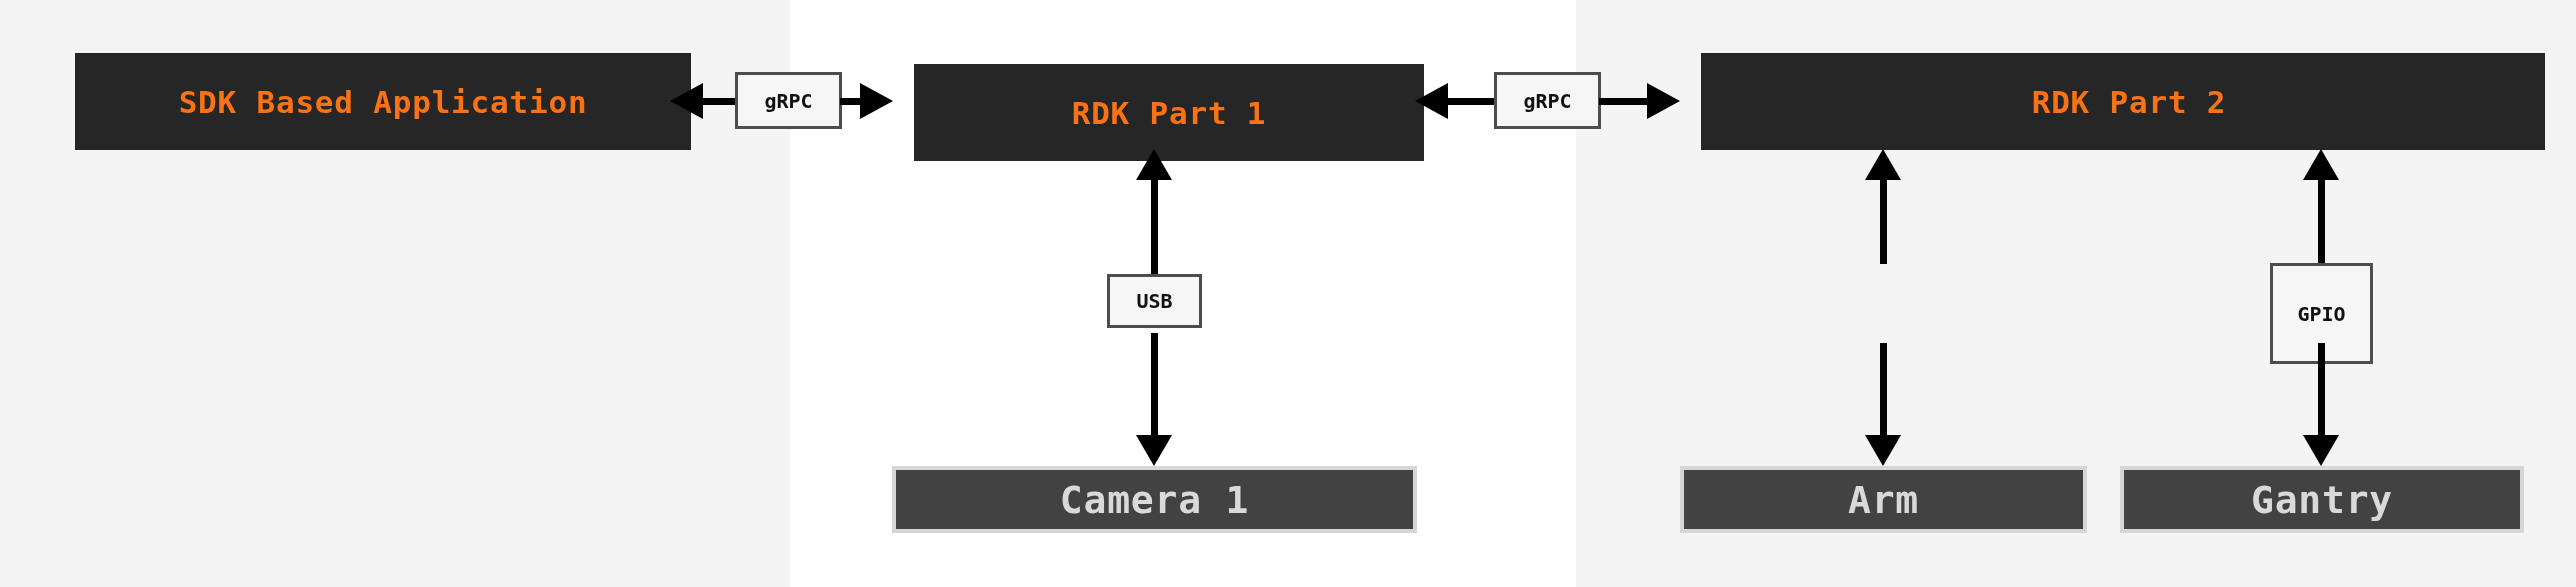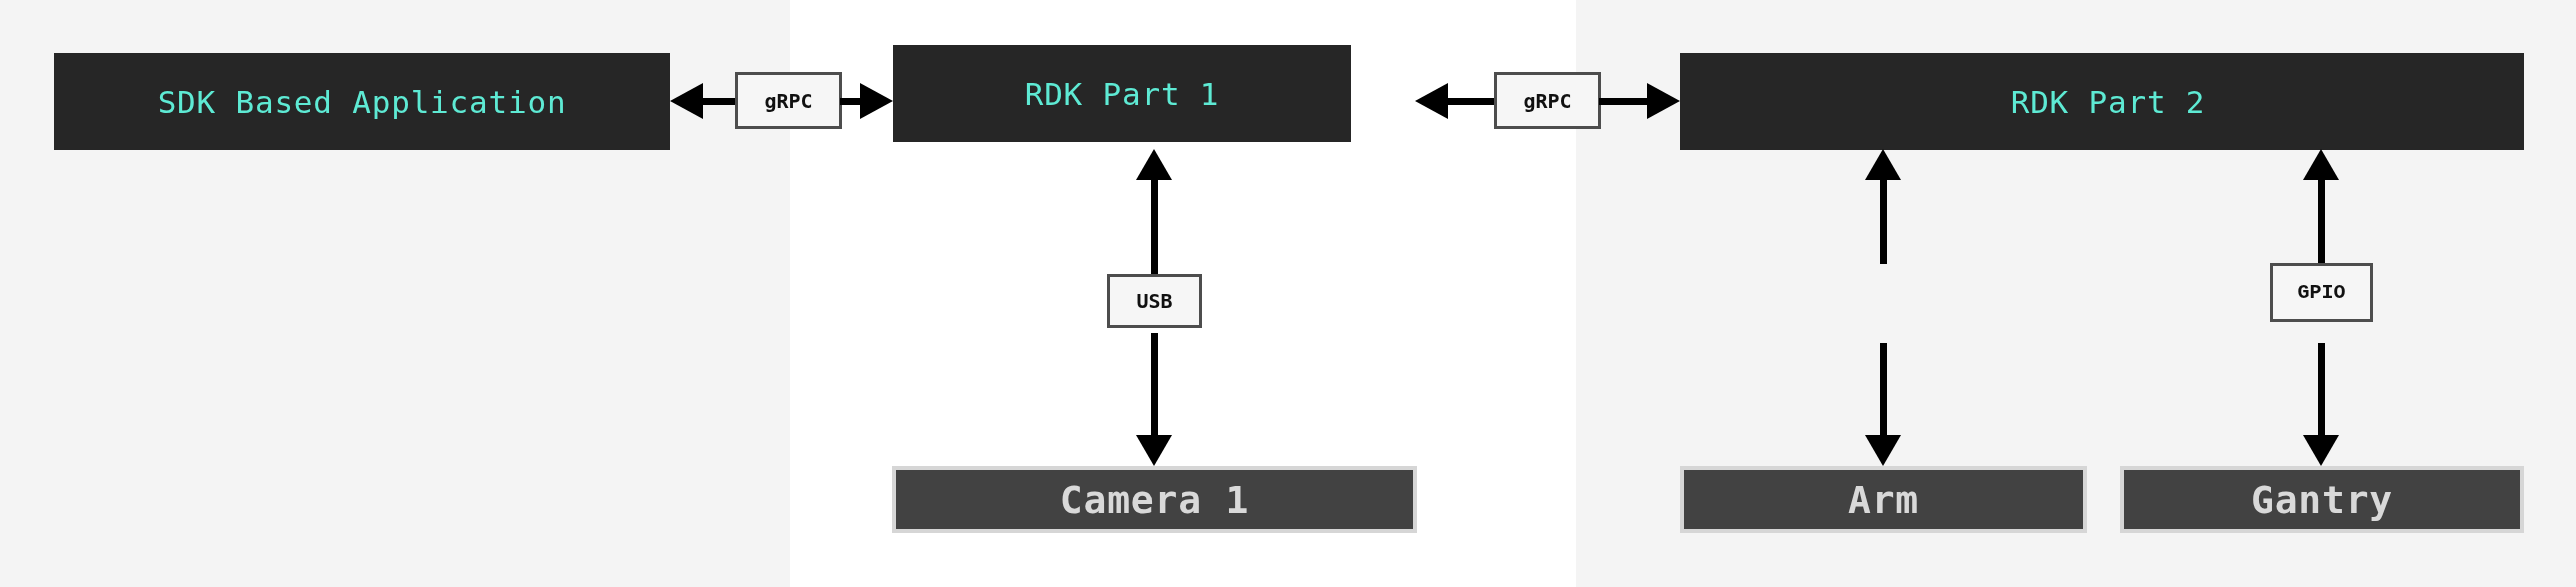--- a/index.html
+++ b/index.html
@@ -10,22 +10,22 @@
   }
   .lane { position: absolute; top: 0; height: 588px; }
   .lane-gray  { background: #f4f4f4; }
   .lane-white { background: #ffffff; }
 
   .node {
     position: absolute; display: flex; align-items: center; justify-content: center;
     box-sizing: border-box; text-align: center; white-space: nowrap;
   }
   .node-dark {
-    background: #262626; color: #5eead4;
-    font-size: 31px; font-weight: normal; letter-spacing: 0.8px;
+    background: #262626; color: #f97316;
+    font-size: 31px; font-weight: bold; letter-spacing: 0.8px; margin-left: 21px;
   }
   .node-device {
     background: #424242; color: #d9d9d9; border: 4.9px solid #d6d6d6;
     font-size: 38px; font-weight: bold; letter-spacing: 0.8px;
   }
   .edge-label {
     position: absolute; display: flex; align-items: center; justify-content: center;
     box-sizing: border-box; background: #f6f6f6; border: 3.3px solid #4d4d4d;
     color: #111111; font-size: 20px; font-weight: bold; white-space: nowrap;
   }
@@ -40,21 +40,21 @@
 <body>
 
 <div id="canvas">
 
   <div class="lane lane-gray" style="left:0;    width:790px;"></div>
   <div class="lane lane-white" style="left:790px; width:786px;"></div>
   <div class="lane lane-gray" style="left:1576px; width:1000px;"></div>
 
   <div class="node node-dark" style="left:54px;   top:53px; width:616px;  height:97px;">SDK Based Application</div>
 
-  <div class="node node-dark" style="left:893px; top:45px; width:458px;  height:97px;">RDK Part 1</div>
+  <div class="node node-dark" style="left:893px; top:64px; width:510px;  height:97px;">RDK Part 1</div>
 
   <div class="node node-dark" style="left:1680px; top:53px; width:844px; height:97px;padding-left:12px;">RDK Part 2</div>
 
   <div class="node node-device" style="left:892px; top:466px; width:525px; height:67px;">Camera 1</div>
 
   <div class="node node-device" style="left:2120px; top:466px; width:404px; height:67px;">Gantry</div>
 
   <div class="node node-device" style="left:1680px; top:466px; width:407px; height:67px;">Arm</div>
 
   <div class="ah ah-left" style="left:670px;  top:83px;"></div>
@@ -75,18 +75,18 @@
   <div class="shaft" style="left:1151px; top:333px; width:6.6px; height:103px;"></div>
   <div class="ah ah-down" style="left:1136px; top:435px;"></div>
 
   <div class="ah ah-up" style="left:1865px; top:149px;"></div>
   <div class="shaft" style="left:1880px; top:179px; width:6.6px; height:85px;"></div>
   <div class="shaft" style="left:1880px; top:343px; width:6.6px; height:94px;"></div>
   <div class="ah ah-down" style="left:1865px; top:435px;"></div>
 
   <div class="ah ah-up" style="left:2303px; top:149px;"></div>
   <div class="shaft" style="left:2318px; top:179px; width:6.6px; height:85px;"></div>
-  <div class="edge-label" style="left:2270px; top:263px; width:103px; height:59px;font-family:Liberation Mono, monospace;">GPIO</div>
+  <div class="edge-label" style="left:2270px; top:263px; width:103px; height:101px;">GPIO</div>
   <div class="shaft" style="left:2318px; top:343px; width:6.6px; height:94px;"></div>
   <div class="ah ah-down" style="left:2303px; top:435px;"></div>
 
 </div>
 
 
 </body></html>

